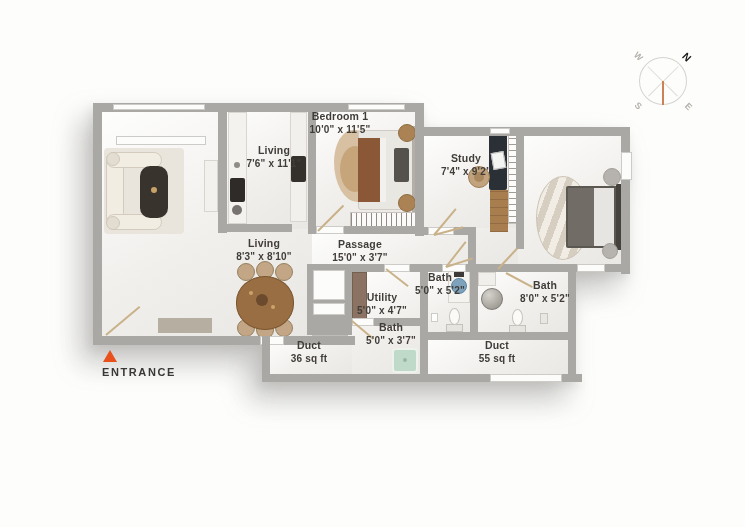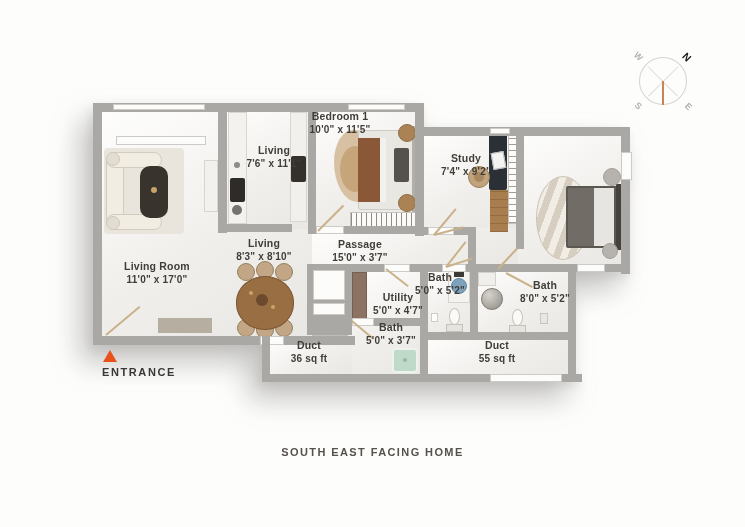--- a/index.html
+++ b/index.html
@@ -192,61 +192,56 @@
       <div class="rdims">10'0" x 11'5"</div>
     </div>
     <div class="rlabel" style="left:274px;top:144px">
       <div class="rname">Living</div>
       <div class="rdims">7'6" x 11'1"</div>
     </div>
     <div class="rlabel" style="left:466px;top:152px">
       <div class="rname">Study</div>
       <div class="rdims">7'4" x 9'2"</div>
     </div>
-    <div class="rlabel" style="left:157px;top:260px">
-      <div class="rname">Living Room</div>
-      <div class="rdims">11'0" x 17'0"</div>
-    </div>
     <div class="rlabel" style="left:264px;top:237px">
       <div class="rname">Living</div>
       <div class="rdims">8'3" x 8'10"</div>
     </div>
     <div class="rlabel" style="left:360px;top:238px">
       <div class="rname">Passage</div>
       <div class="rdims">15'0" x 3'7"</div>
     </div>
     <div class="rlabel" style="left:440px;top:271px">
       <div class="rname">Bath</div>
       <div class="rdims">5'0" x 5'2"</div>
     </div>
     <div class="rlabel" style="left:545px;top:279px">
       <div class="rname">Bath</div>
       <div class="rdims">8'0" x 5'2"</div>
     </div>
-    <div class="rlabel" style="left:398px;top:291px">
+    <div class="rlabel" style="left:382px;top:291px">
       <div class="rname">Utility</div>
       <div class="rdims">5'0" x 4'7"</div>
     </div>
     <div class="rlabel" style="left:391px;top:321px">
       <div class="rname">Bath</div>
       <div class="rdims">5'0" x 3'7"</div>
     </div>
     <div class="rlabel" style="left:309px;top:339px">
       <div class="rname">Duct</div>
       <div class="rdims">36 sq ft</div>
     </div>
     <div class="rlabel" style="left:497px;top:339px">
       <div class="rname">Duct</div>
       <div class="rdims">55 sq ft</div>
     </div>
 
     <div class="entrance-tri" style="left:103px;top:350px"></div>
     <div class="entrance-label" style="left:102px;top:366px">ENTRANCE</div>
 
-    <div class="footer">SOUTH EAST FACING HOME</div>
   </div>
 
   <div class="compass">
     <div class="compass-rose">
       <div class="compass-circle"></div>
       <div class="cl-h"></div>
       <div class="cl-v"></div>
       <span class="dir dir-n">N</span>
       <span class="dir dir-e">E</span>
       <span class="dir dir-s">S</span>

